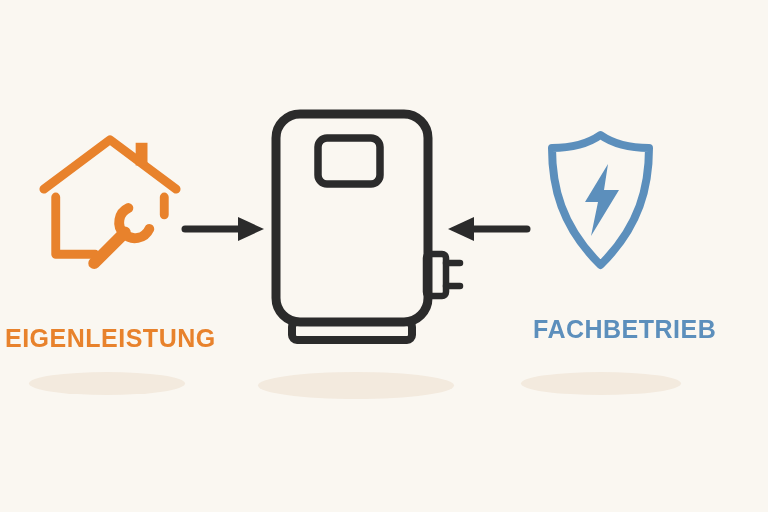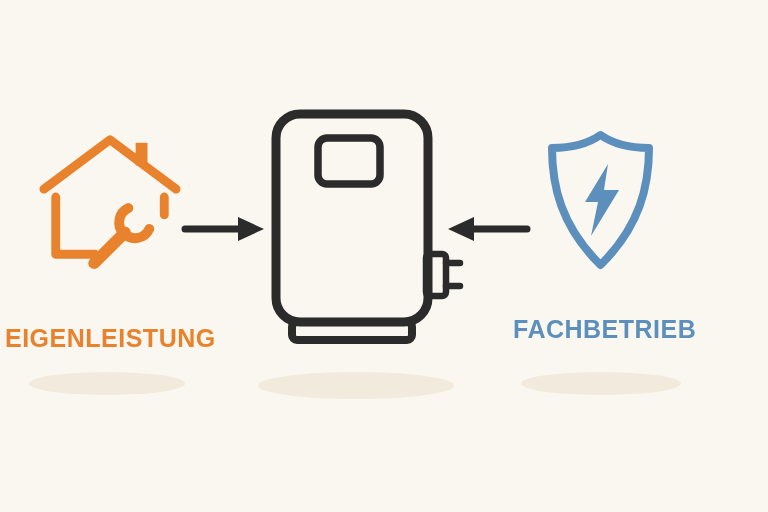--- a/index.html
+++ b/index.html
@@ -31,21 +31,21 @@
   .shadow-center{left:258px;top:372px;width:196px;height:27px;}
   .shadow-right{left:521px;top:372px;width:160px;height:23px;}
   .label{
     position:absolute;
     font-weight:bold;
     font-size:25px;
     letter-spacing:0.5px;
     white-space:nowrap;
   }
   .label-left{left:5px;top:324px;color:var(--orange);}
-  .label-right{left:513px;top:315px;color:var(--blue);}
+  .label-right{left:533px;top:315px;color:var(--blue);}
   svg{display:block;overflow:visible;}
   .stroke-orange{stroke:var(--orange);fill:none;}
   .stroke-dark{stroke:var(--dark);fill:none;}
   .stroke-blue{stroke:var(--blue);fill:none;}
   .fill-dark{fill:var(--dark);stroke:none;}
   .fill-blue{fill:var(--blue);stroke:none;}
 </style>
 </head>
 <body>
 

